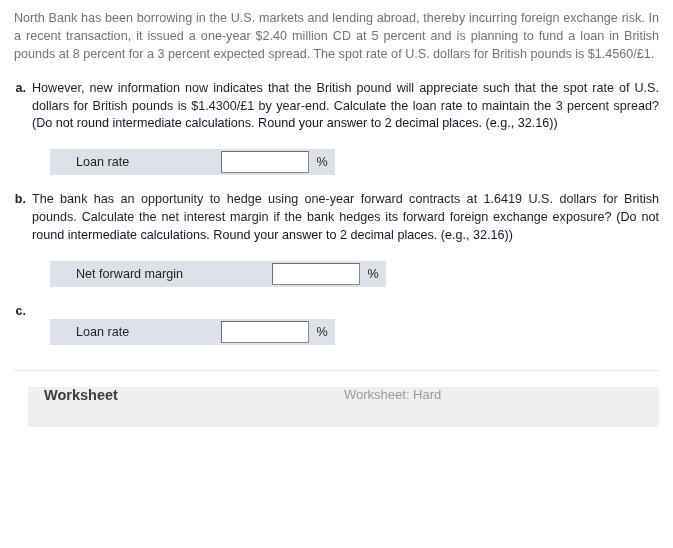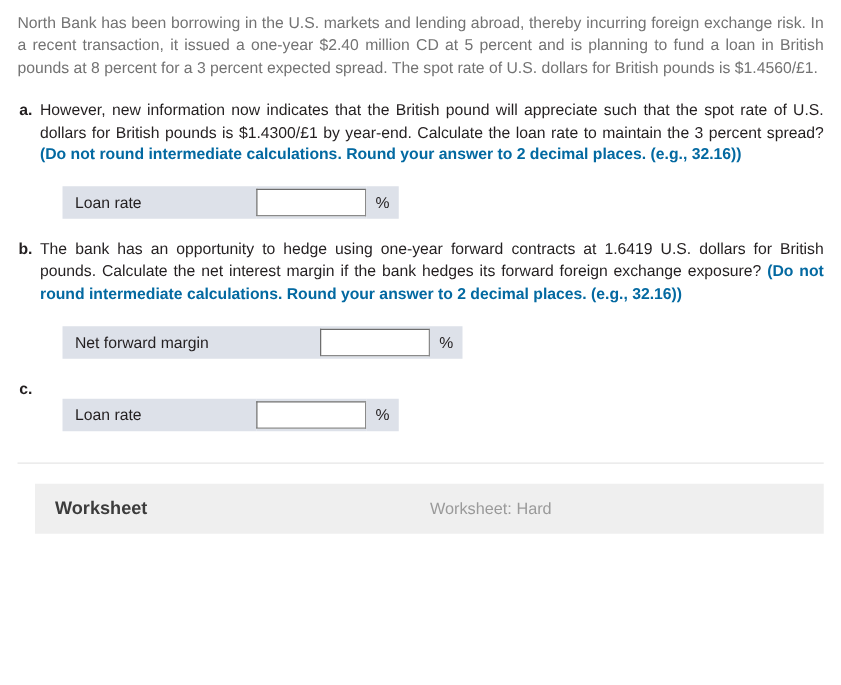--- a/index.html
+++ b/index.html
@@ -46,39 +46,39 @@
   }
   .part-body {
     flex: 1 1 auto;
   }
   .part-text {
     margin: 0;
     text-align: justify;
     line-height: 1.42;
   }
   .emph {
-    color: #0369a1;
-    font-weight: bold;
+    color: #0f172a;
+    font-weight: normal;
   }
 
   
   .answer-table {
     border-collapse: collapse;
     margin-top: 16px;
     margin-left: 18px;
     table-layout: fixed;
   }
   .answer-table td {
     background: #dde1e9;
     padding: 0;
     height: 26px;
     vertical-align: middle;
   }
   td.cell-label {
-    padding-left: 10px;
+    padding-left: 26px;
     color: #231f20;
     font-size: 12.6px;
     white-space: nowrap;
   }
   td.cell-input {
     padding: 0;
   }
   td.cell-unit {
     width: 26px;
     text-align: center;
@@ -138,21 +138,21 @@
     margin-left: -14px;
   }
 
   
   .worksheet-bar {
     margin-top: 16px;
     margin-left: 14px;
     background: #efefef;
     height: 40px;
     display: flex;
-    align-items: center;
+    align-items: flex-start;
     padding-left: 16px;
     box-sizing: border-box;
   }
   .worksheet-title {
     font-size: 14.5px;
     font-weight: bold;
     color: #3c3c3c;
     width: 300px;
     flex: 0 0 300px;
   }

